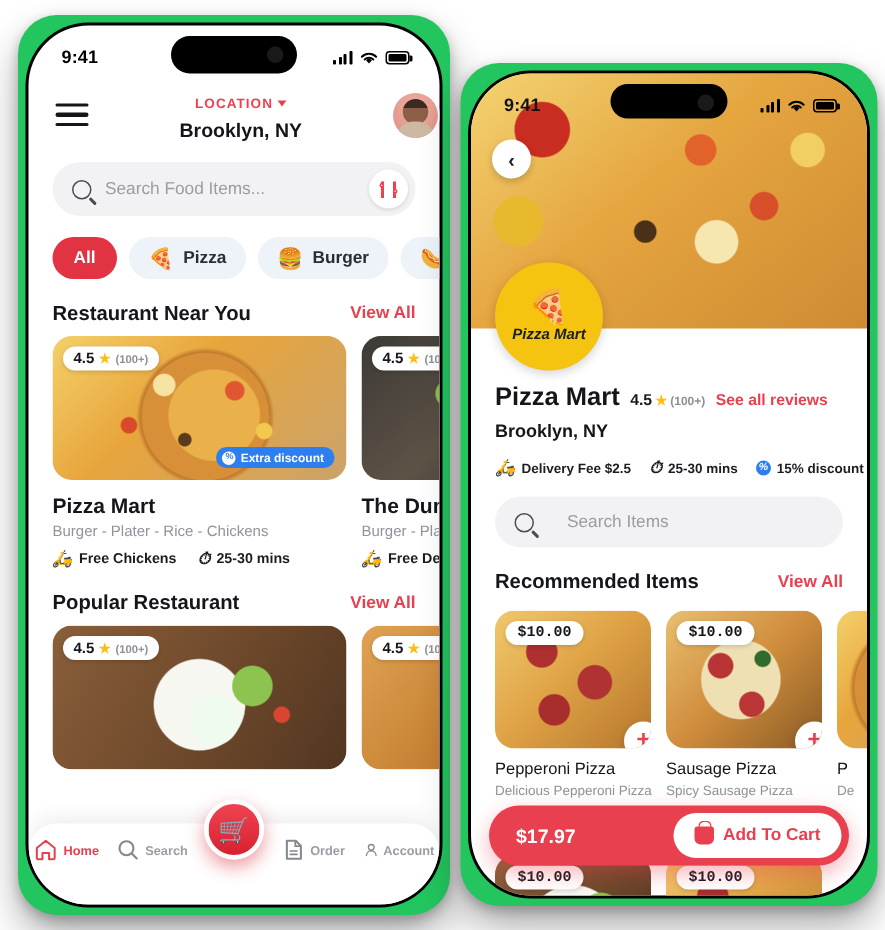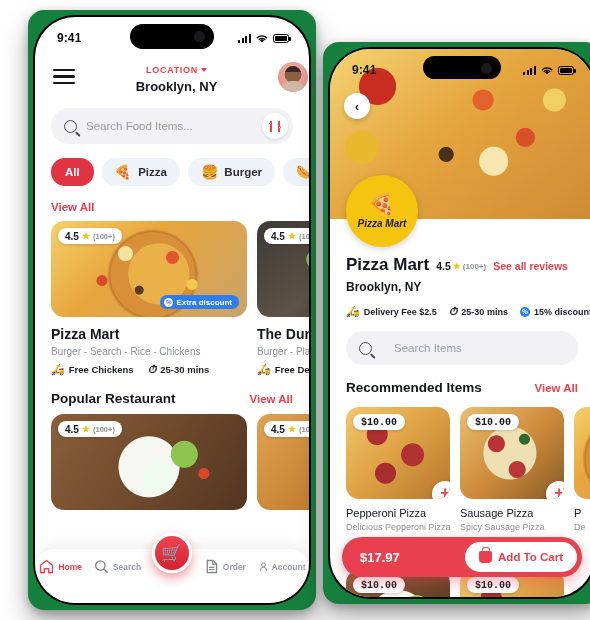--- a/index.html
+++ b/index.html
@@ -7,25 +7,24 @@
     width: 590px; height: 620px;
     background: #ffffff;
     font-family: "Liberation Sans", sans-serif;
     overflow: hidden;
   }
   .stage { position: relative; width: 590px; height: 620px; }
 
   
   .phone {
     position: absolute;
-    background: #15803d;
-    border-radius: 16px;
+    background: #22c55e;
+    border-radius: 26px;
     padding: 5px;
     box-shadow: 0 14px 26px rgba(0,0,0,.32), 0 3px 8px rgba(0,0,0,.22);
-    margin-left: 16px;
   }
   .phone.left  { left: 12px;  top: 10px;  width: 288px; height: 600px; }
   .phone.right { left: 307px; top: 42px;  width: 278px; height: 562px; }
   .bezel {
     width: 100%; height: 100%;
     background: #000; border-radius: 42px; padding: 2px;
   }
   .screen {
     position: relative; width: 100%; height: 100%;
     background: #fff; border-radius: 40px; overflow: hidden;
@@ -359,37 +358,38 @@
             <span class="emo">🍔</span>
             <span>Burger</span>
           </div>
           <div class="chip">
             <span class="emo">🌭</span>
 
           </div>
         </div>
 
         <div class="sec-head">
+          <div class="sec-title">Restaurant Near You</div>
           <div class="sec-link">View All</div>
         </div>
         <div class="hrow">
           <div class="rcard">
             <div class="rthumb img-pizza">
               <div class="rate-badge">
                 <span>4.5</span>
                 <span class="star">★</span>
                 <span class="cnt">(100+)</span>
               </div>
               <div class="disc-badge">
                 <span class="dot">%</span>
                 <span>Extra discount</span>
               </div>
             </div>
             <div class="rname">Pizza Mart</div>
-            <div class="rtags">Burger - Search - Rice - Chickens</div>
+            <div class="rtags">Burger - Plater - Rice - Chickens</div>
             <div class="rmeta">
               <span>
                 <i class="emo">🛵</i>
                 <b>Free Chickens</b>
               </span>
               <span>
                 <i class="emo">⏱</i>
                 <b>25-30 mins</b>
               </span>
             </div>

